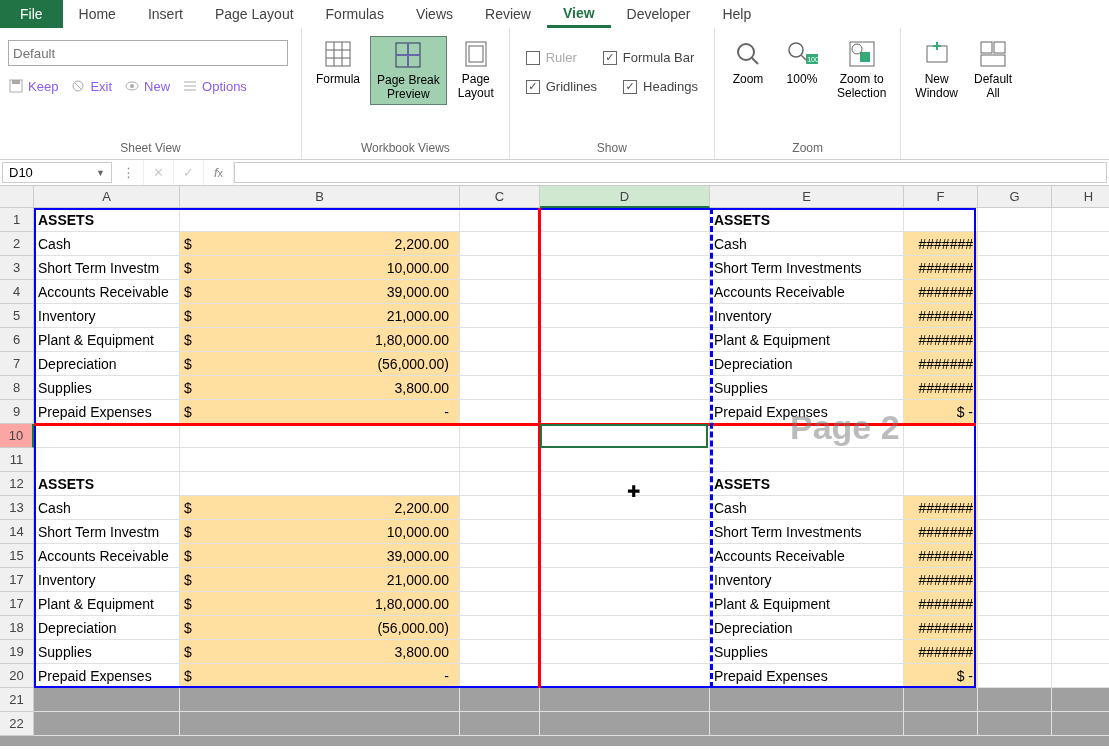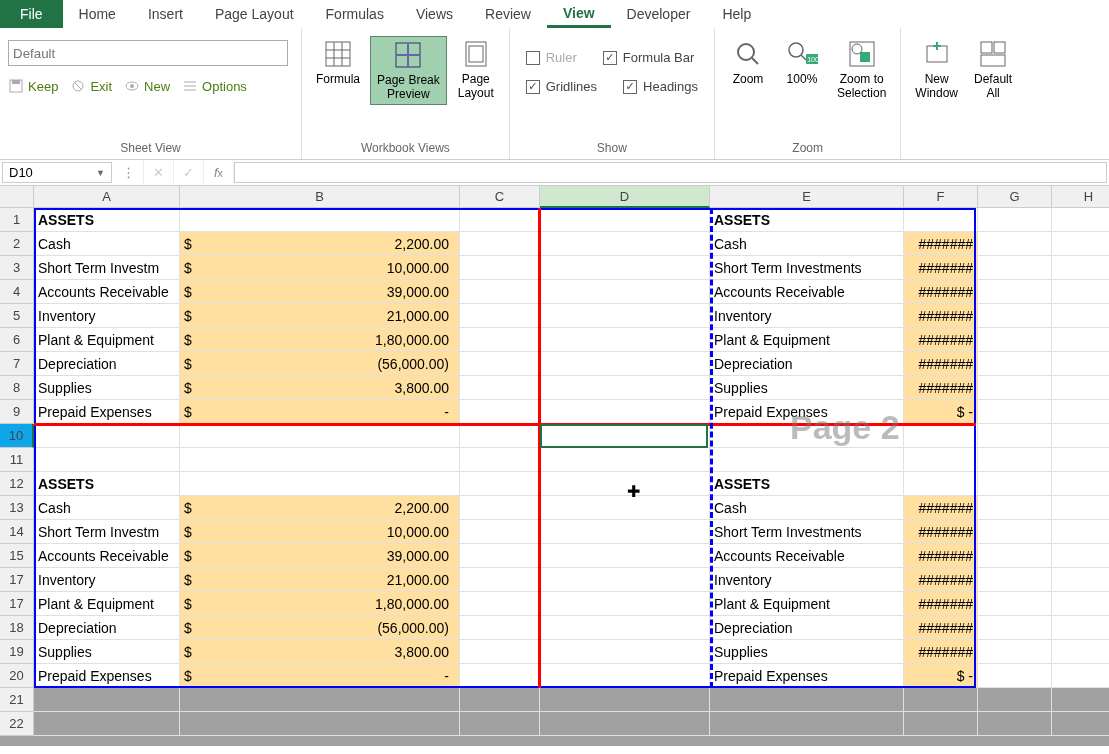--- a/index.html
+++ b/index.html
@@ -11,21 +11,21 @@
 .menu-item { padding: 0 16px; display: flex; align-items: center; color: #444; cursor: pointer; }
 .menu-item.active { border-bottom: 3px solid #217346; color: #217346; font-weight: 600; }
 
 
 .ribbon { display: flex; height: 132px; border-bottom: 1px solid #d0d0d0; background: #fff; }
 .ribbon-group { display: flex; flex-direction: column; border-right: 1px solid #e0e0e0; padding: 2px 8px 0 8px; }
 .ribbon-group-body { flex: 1; display: flex; align-items: flex-start; gap: 4px; padding-top: 6px; }
 .ribbon-group-label { text-align: center; font-size: 12px; color: #666; padding: 3px 0 4px; }
 
 .sheetview-select { width: 280px; height: 24px; border: 1px solid #ababab; background: #fff; padding: 12px 4px; color: #888; margin: 4px 0 6px; }
-.sheetview-row { display: flex; gap: 12px; align-items: center; font-size: 13px; color: #4d7c0f; }
+.sheetview-row { display: flex; gap: 12px; align-items: center; font-size: 13px; color: #8b5cf6; }
 .sv-btn { display: flex; align-items: center; gap: 4px; }
 .sv-icon { width: 16px; height: 16px; display: inline-block; }
 
 .big-btn { display: flex; flex-direction: column; align-items: center; padding: 2px 6px; gap: 2px; font-size: 12px; text-align: center; line-height: 1.2; min-width: 50px; cursor: pointer; }
 .big-btn.active { background: #a0d0b0; border: 1px solid #608070; }
 .big-icon { width: 32px; height: 32px; display: flex; align-items: center; justify-content: center; }
 
 .chk-row { display: flex; align-items: center; gap: 6px; padding: 2px 8px; font-size: 13px; color: #444; }
 .chk { width: 14px; height: 14px; border: 1px solid #666; display: inline-flex; align-items: center; justify-content: center; font-size: 11px; }
 
@@ -37,21 +37,21 @@
 .fb-input { flex: 1; border: 1px solid #ccc; margin: 2px 2px 2px 0; padding: 0 6px; }
 
 
 .grid-area { position: relative; height: 560px; background: #a0a0a0; }
 .corner { position: absolute; left: 0; top: 0; width: 34px; height: 22px; background: #f0f0f0; border-right: 1px solid #ccc; border-bottom: 1px solid #ccc; }
 .col-headers { position: absolute; left: 34px; top: 0; height: 22px; display: flex; }
 .col-h { background: #f0f0f0; border-right: 1px solid #ccc; border-bottom: 1px solid #ccc; text-align: center; font-size: 13px; line-height: 22px; color: #444; }
 .col-h.sel { background: #d0e8d0; border-bottom: 2px solid #217346; }
 .row-headers { position: absolute; left: 0; top: 22px; width: 34px; }
 .row-h { height: 24px; background: #f0f0f0; border-right: 1px solid #ccc; border-bottom: 1px solid #ccc; text-align: center; font-size: 13px; line-height: 24px; color: #444; }
-.row-h.sel { background: #0ea5e9; border-right: 2px solid #217346; }
+.row-h.sel { background: #fca5a5; border-right: 2px solid #217346; }
 
 .cells { position: absolute; left: 34px; top: 22px; }
 .row { display: flex; height: 24px; }
 .cell { height: 24px; background: #fff; border-right: 1px solid #e0e0e0; border-bottom: 1px solid #e0e0e0; padding: 0 4px; font-size: 14px; line-height: 24px; overflow: hidden; white-space: nowrap; }
 .cell.hl { background: #ffe0a0; }
 .cell.bold { font-weight: bold; }
 .cell.right { text-align: right; }
 .cell.gray { background: #a0a0a0; }
 .sel-cell { border: 2px solid #217346; position: absolute; pointer-events: none; }
 

